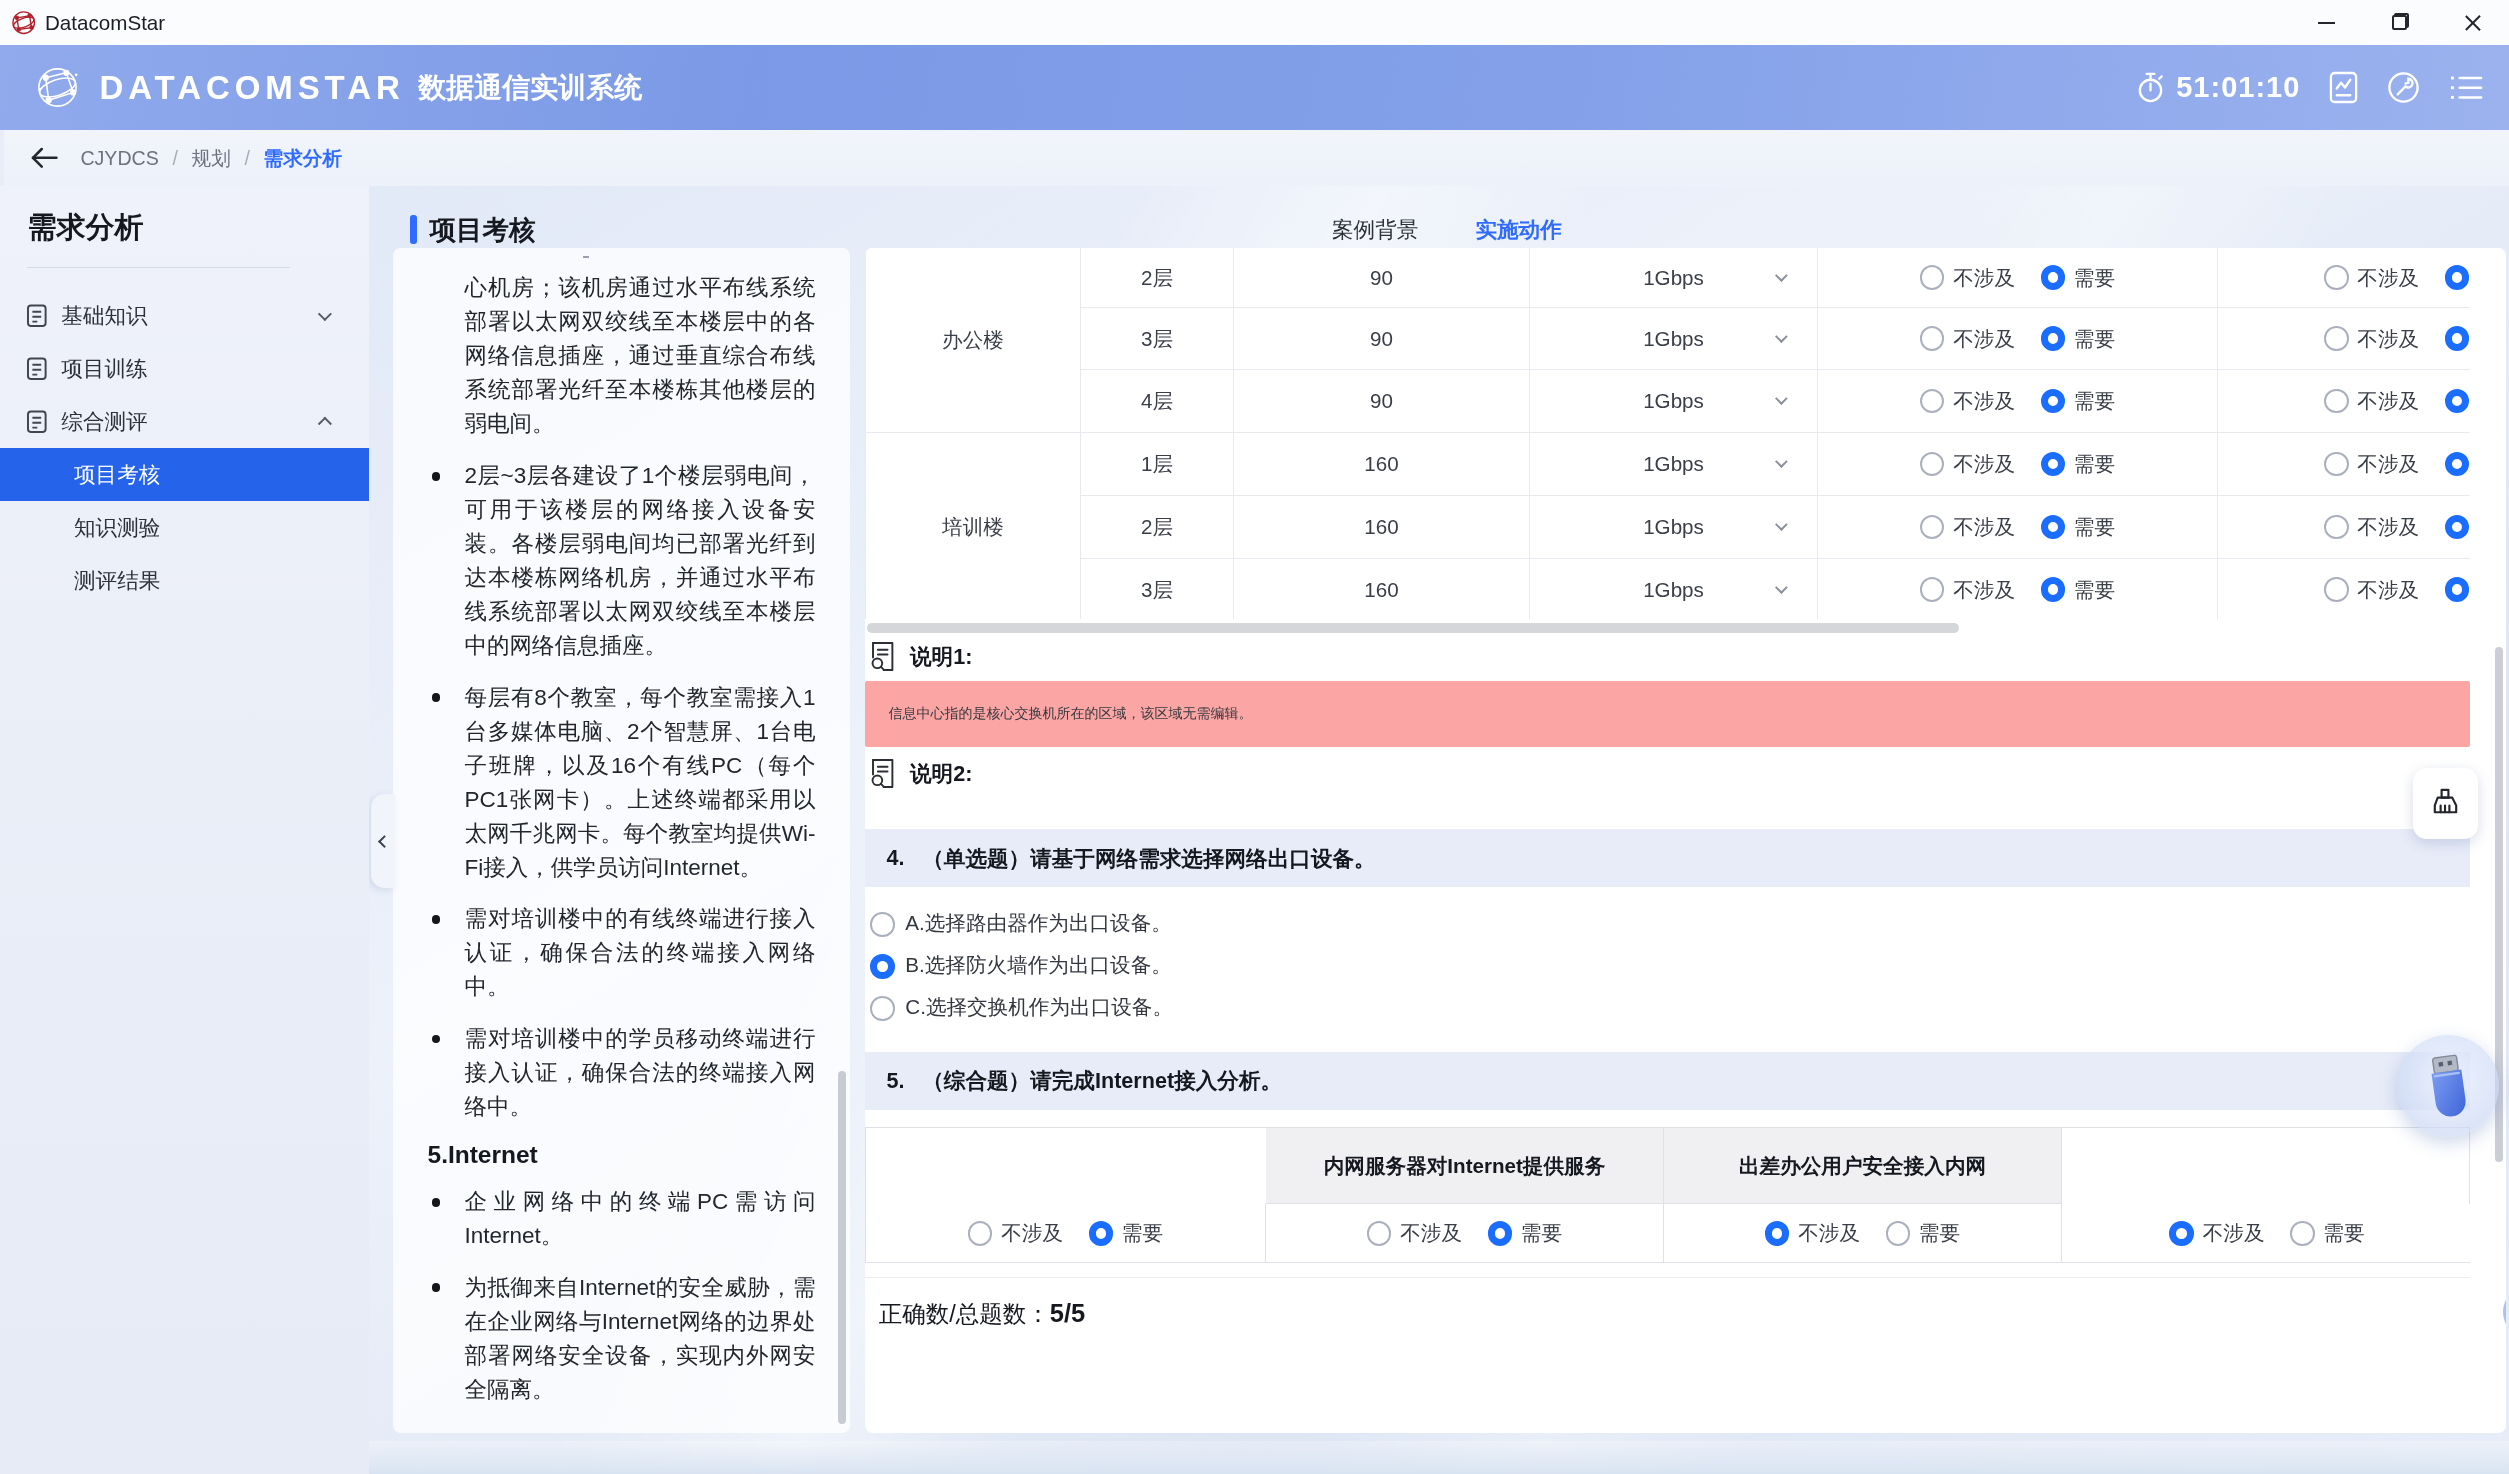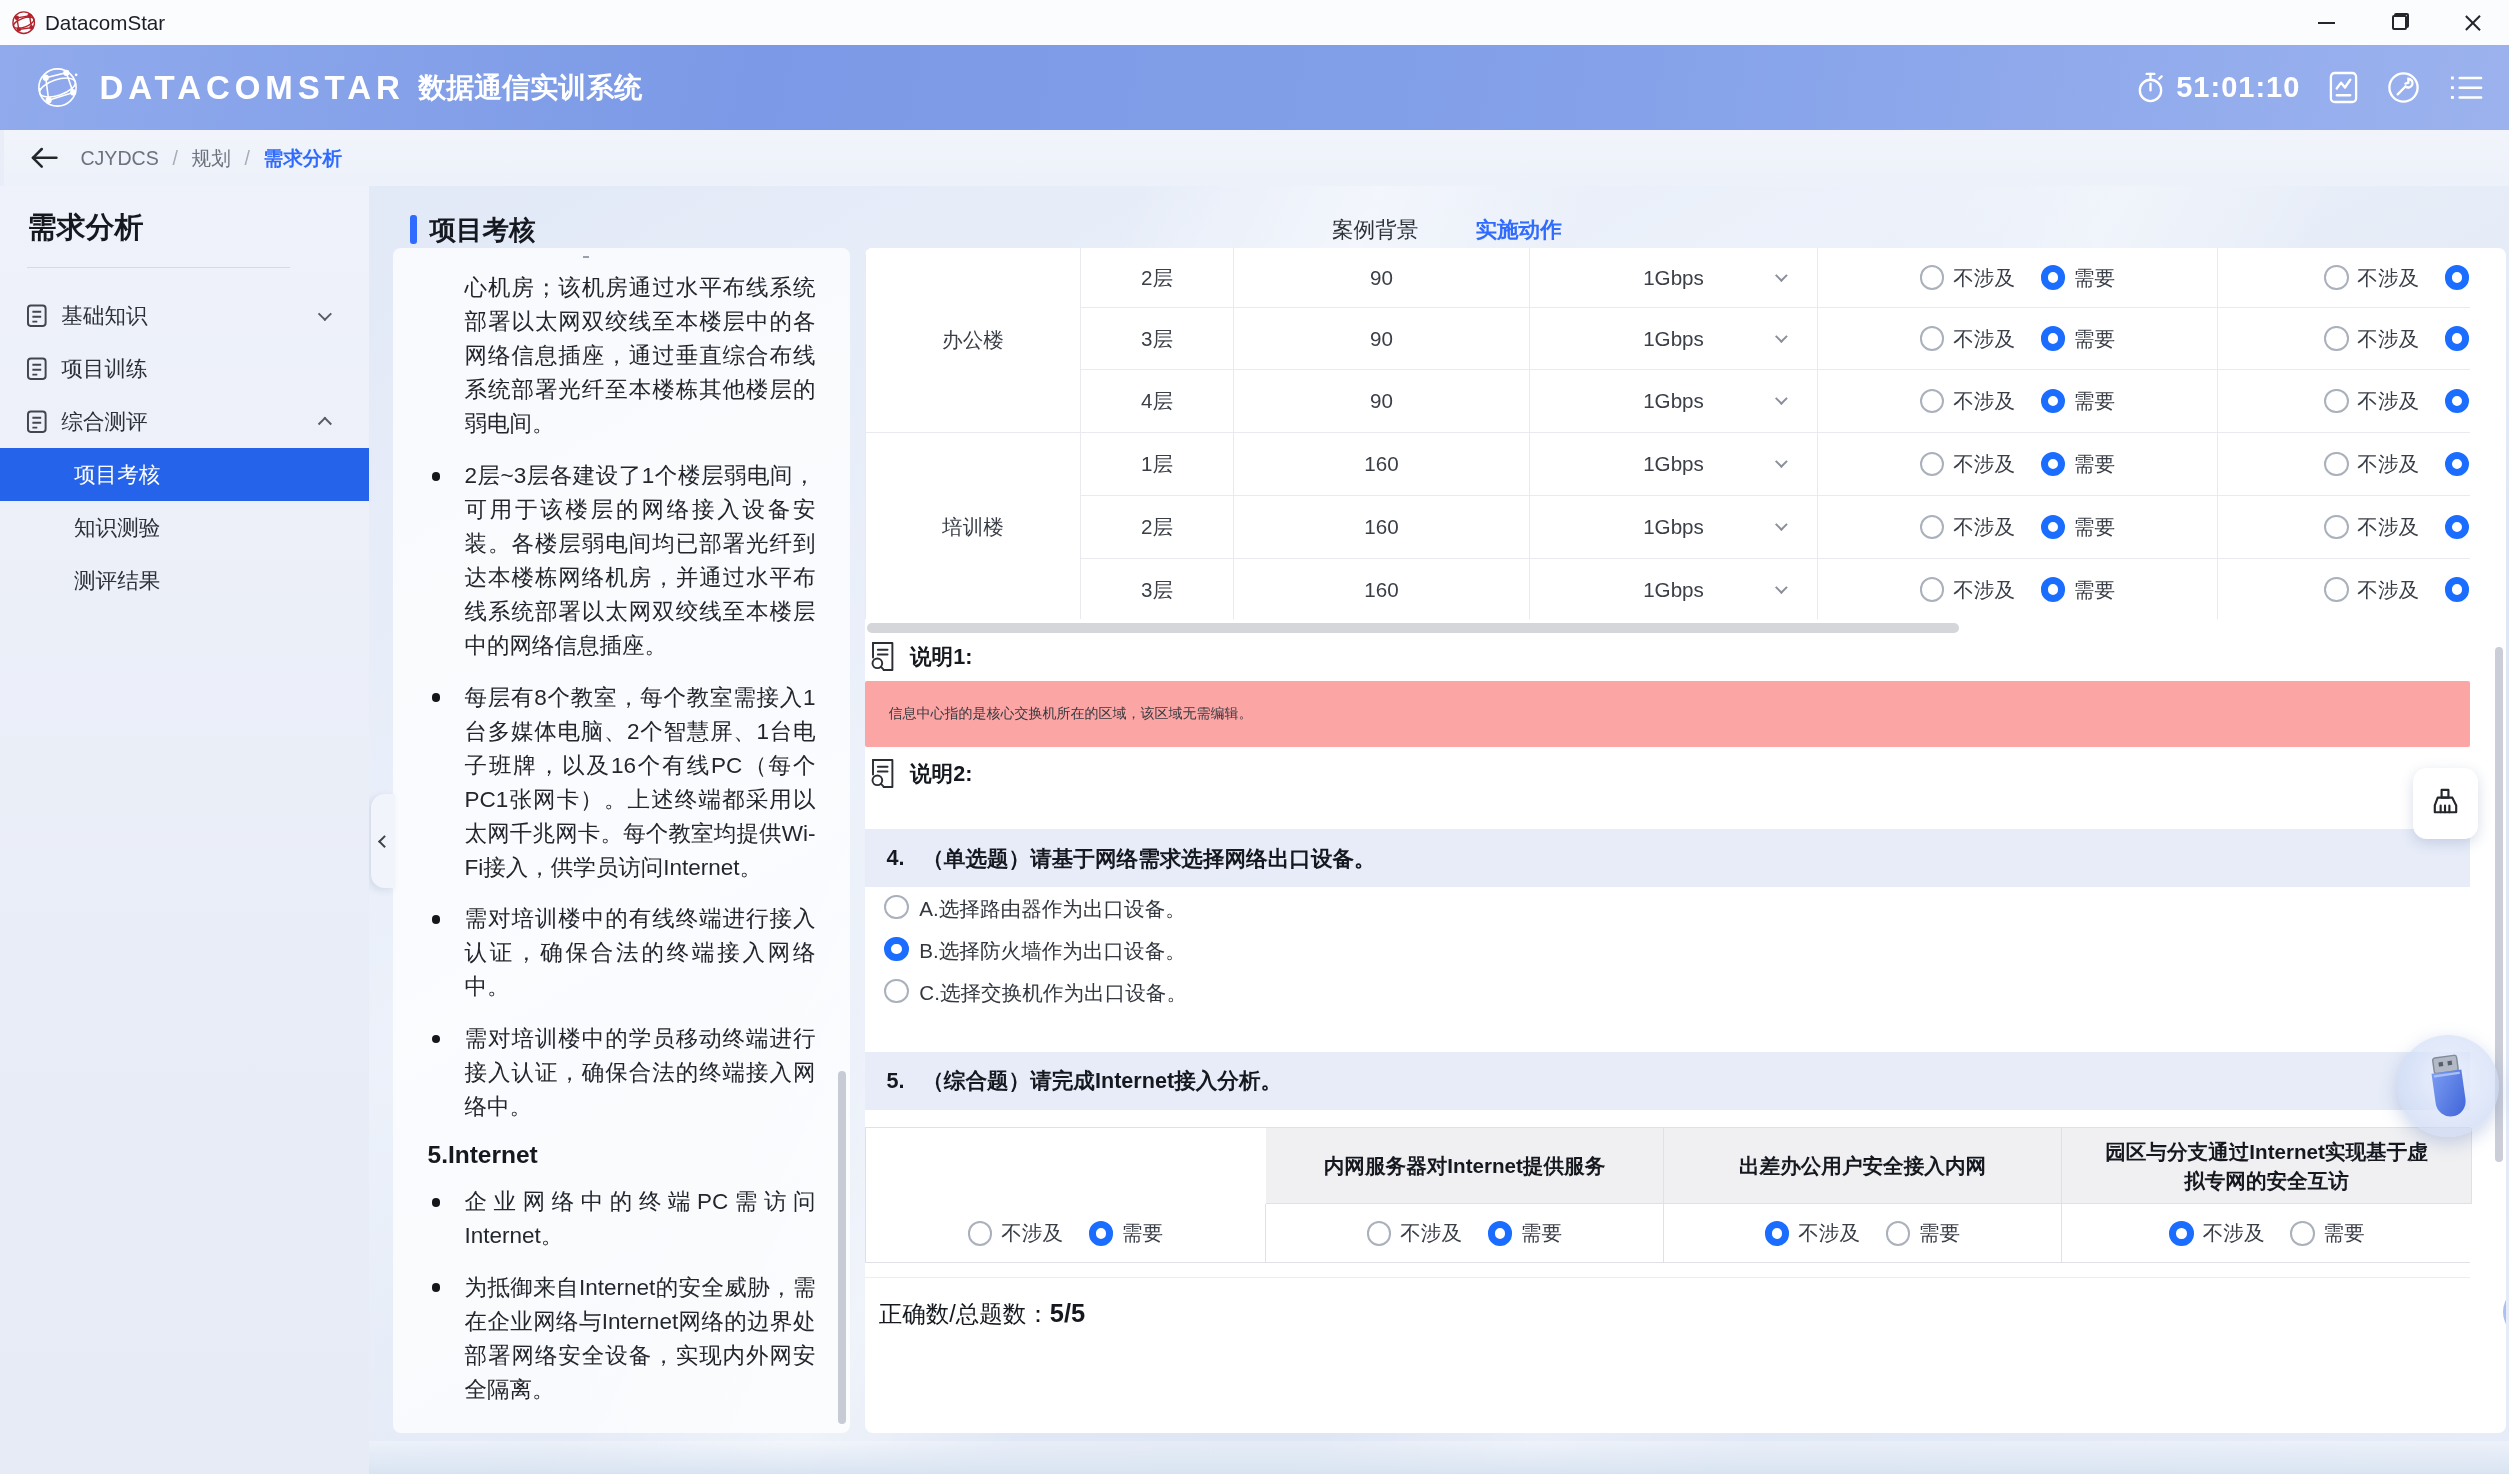--- a/index.html
+++ b/index.html
@@ -120,21 +120,21 @@
   .note-text { white-space:nowrap; overflow:hidden; text-overflow:ellipsis; max-width:1490px; }
   .note-caret { position:absolute; right:65px; top:35px; width:9.8px; height:9.8px; border-right:2px solid #555a64; border-bottom:2px solid #555a64; transform:rotate(45deg); cursor:pointer; }
 
   
   .q-head { width:1605px; height:58px; background:#e7ecf8; display:flex; align-items:center; padding-left:21.6px; }
   .q-head.q4 { margin-top:39px; }
   .q-head.q5 { margin-top:31px; }
   .q-num { font-size:21.6px; font-weight:bold; color:#15181f; margin-right:17.6px; }
   .q-title { font-size:21.6px; font-weight:bold; color:#15181f; }
   .q4-options { margin-top:7.8px; }
-  .q-opt { height:42px; display:flex; align-items:flex-start; padding-left:19px; }
+  .q-opt { height:42px; display:flex; align-items:flex-end; padding-left:5px; }
   .q-opt-lb { margin-left:10.8px; font-size:20.6px; color:#33373f; }
 
   .q5-grid { margin-top:17.6px; width:1605px; display:grid; grid-template-columns:400px 398px 398px 410px;
     grid-template-rows:76px 58px; border:1px solid #e0e1e6; }
   .q5-h { background:#f0f0f2; border-right:1px solid #e0e1e6; border-bottom:1px solid #e0e1e6; display:flex; align-items:center; justify-content:center;
     text-align:center; font-size:20.6px; font-weight:bold; color:#15181f; padding:0 33px; line-height:29px; }
   .q5-d { display:flex; align-items:center; justify-content:center; gap:25.5px; border-right:1px solid #e0e1e6; background:#fff; }
   .q5-h:nth-child(4), .q5-d:last-child { border-right:none; }
 
   
@@ -522,21 +522,20 @@
             </div>
           </div>
 
         <div class="q-head q5">
           <span class="q-num">5.</span>
           <span class="q-title">（综合题）请完成Internet接入分析。</span>
         </div>
         <div class="q5-grid">
             <div class="q5-h" style="grid-area: 1 / 3;">出差办公用户安全接入内网</div>
             <div class="q5-h" style="grid-area: 1 / 2;">内网服务器对Internet提供服务</div>
-            <div class="q5-h" style="grid-area: 1 / 4;">园区与分支通过Internet实现基于虚拟专网的安全互访</div>
             <div class="q5-d" style="grid-area: 2 / 1;">
               <span class="opt">
                 <span class="radio"></span>
                 <span class="opt-lb">不涉及</span>
               </span>
               <span class="opt">
                 <span class="radio sel"></span>
                 <span class="opt-lb">需要</span>
               </span>
             </div>

